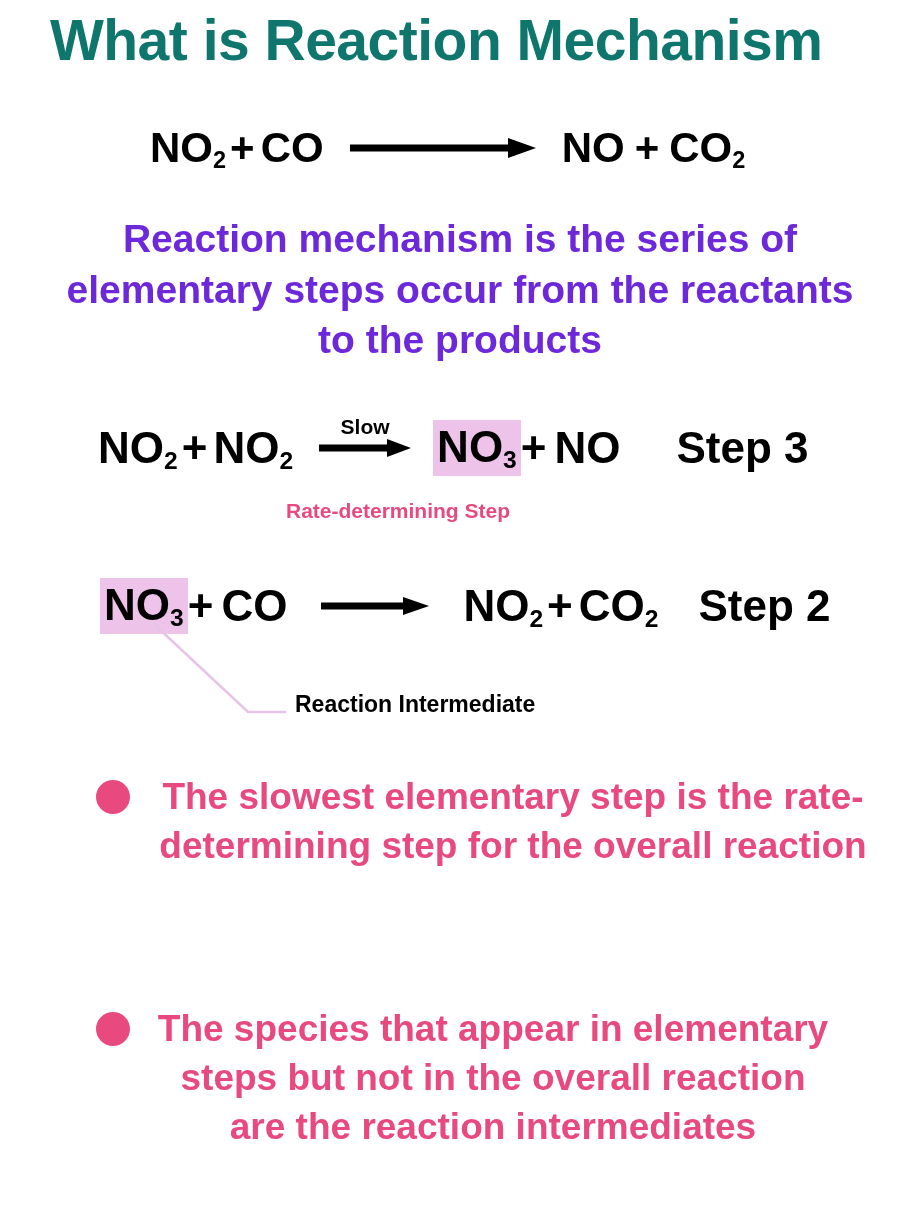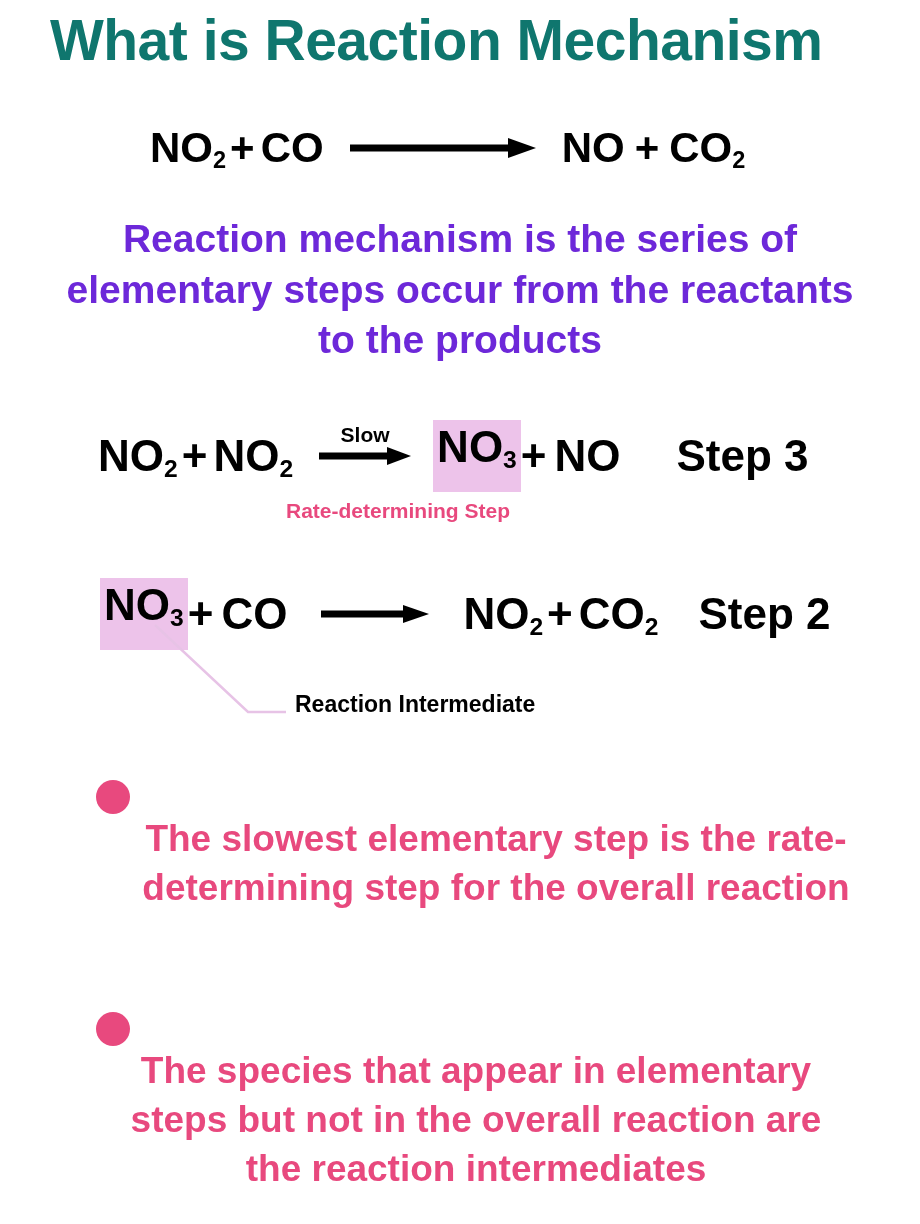--- a/index.html
+++ b/index.html
@@ -88,21 +88,21 @@
     font-size:21px;
     font-weight:700;
     color:#000000;
     margin-bottom:-2px;
     white-space:nowrap;
   }
 
   
   .hl {
     background:#edc3ea;
-    padding:2px 4px 20px 4px;
+    padding:2px 4px 4px 4px;
     display:inline-block;
   }
 
   
   .step-label {
     font-weight:700;
     color:#000000;
   }
 
   
@@ -147,21 +147,20 @@
     width:330px;
     height:110px;
     pointer-events:none;
   }
 
   
   .bullet-row {
     position:absolute;
     display:flex;
     align-items:flex-start;
-    flex-direction:column;
   }
   .bullet-row.b1 { left:96px; top:772px; width:790px; }
   .bullet-row.b2 { left:96px; top:1004px; width:790px; }
 
   .bullet-dot {
     flex:0 0 auto;
     width:34px;
     height:34px;
     border-radius:50%;
     background:#e8497e;

